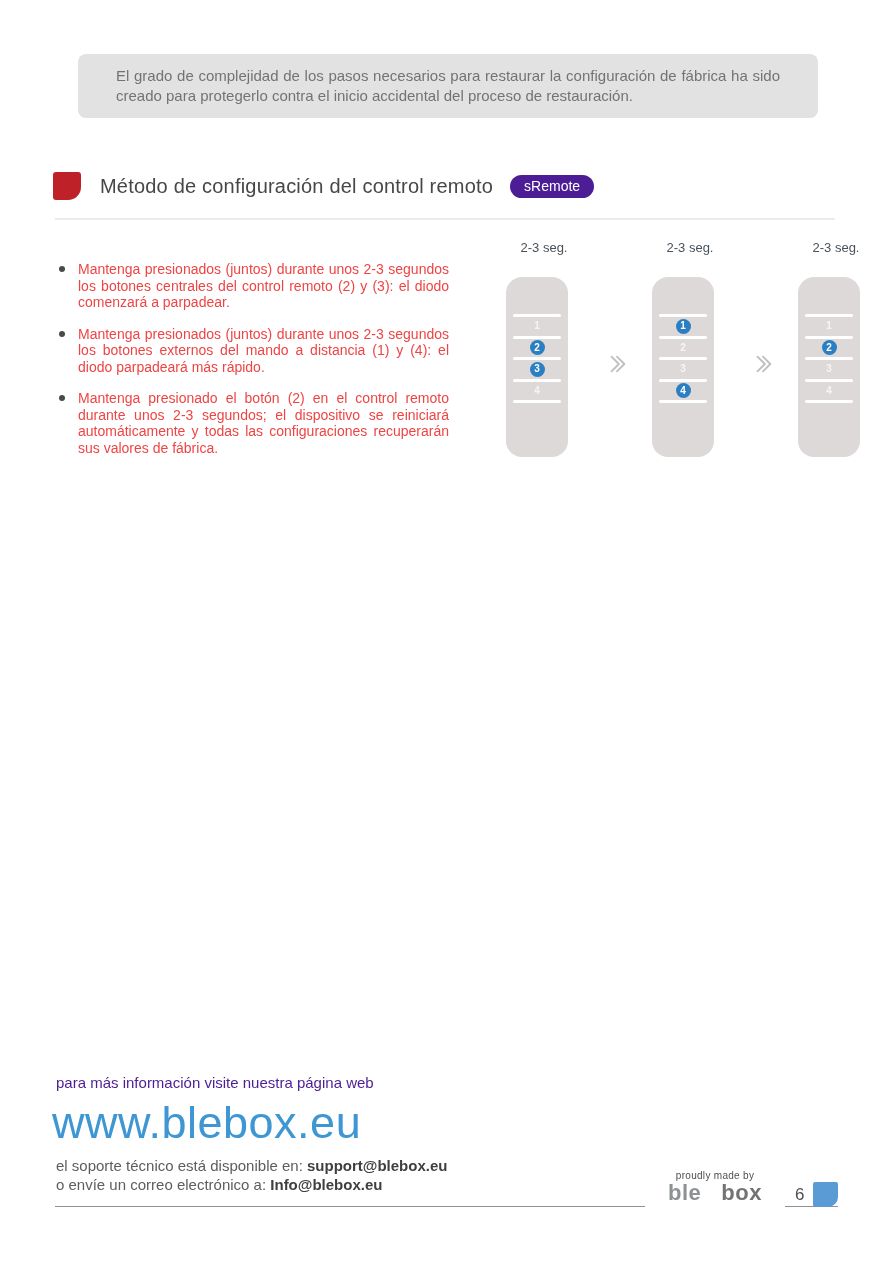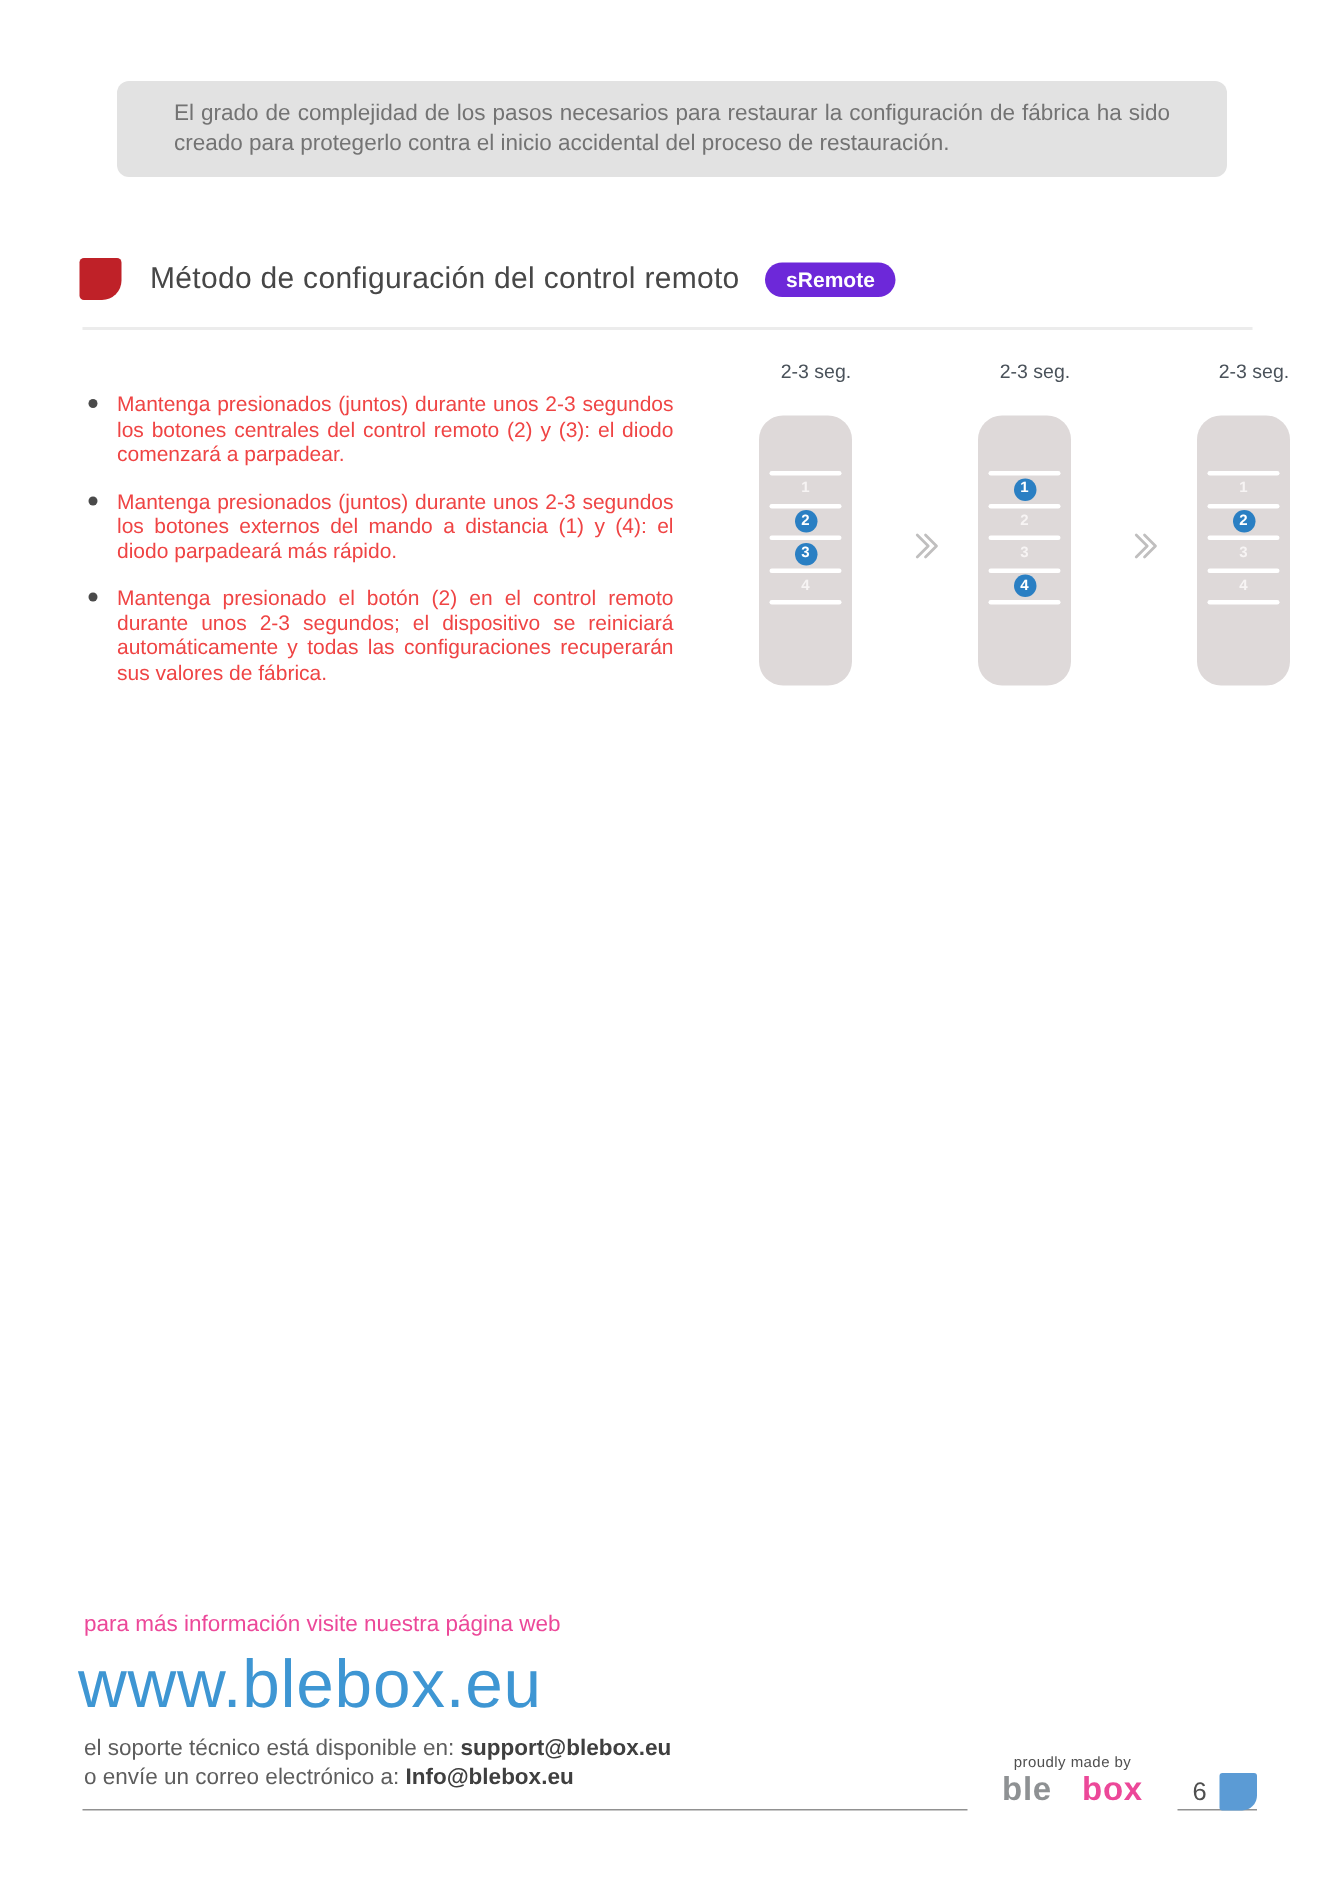--- a/index.html
+++ b/index.html
@@ -15,21 +15,21 @@
     position:absolute; left:78px; top:54px; width:740px; height:64px;
     background:#e2e2e2; border-radius:8px; padding:12px 38px;
     font-size:15px; line-height:20px; color:#737373; text-align:justify;
   }
 
   
   .section-header { position:absolute; left:53px; top:172px; display:flex; align-items:center; }
   .red-square { width:28px; height:28px; background:#bf2128; border-radius:3px 3px 13px 3px; flex:0 0 auto; }
   .section-title { margin-left:19px; font-size:20px; color:#474747; letter-spacing:0.2px; white-space:nowrap; }
   .badge {
-    margin-left:17px; background:#6d28d9; color:#ffffff; font-size:14px; font-weight:bold;
+    margin-left:17px; background:#4c1d95; color:#ffffff; font-size:14px; font-weight:normal;
     padding:4px 14px 5px; border-radius:13px; line-height:1; white-space:nowrap;
   }
   .divider { position:absolute; left:55px; top:218px; width:780px; height:2px; background:#ececec; }
 
   
   .bullets { position:absolute; left:55px; top:261px; width:394px; list-style:none; }
   .bullets li { position:relative; padding-left:23px; margin-bottom:15px; font-size:14px; line-height:16.5px; text-align:justify; color:#ef4444; }
   .dot { position:absolute; left:4px; top:5px; width:6px; height:6px; border-radius:50%; background:#4a4a4a; }
 
   
@@ -42,33 +42,33 @@
   .r-row { height:18.5px; display:flex; align-items:center; justify-content:center; }
   .r-num {
     min-width:15px; height:15px; display:flex; align-items:center; justify-content:center;
     font-size:10px; font-weight:bold; color:#f7f4f4; line-height:1; border-radius:50%;
   }
   .r-num.active { background:#2a7fc3; color:#ffffff; width:15px; }
   .chevron-gap { width:70px; flex:0 0 auto; display:flex; justify-content:center; padding-top:113px; }
   .chevron-gap svg { display:block; }
 
   
-  .footer-info { position:absolute; left:56px; top:1074px; font-size:15px; color:#ec4899; }
+  .footer-info { position:absolute; left:56px; top:1074px; font-size:15px; color:#4c1d95; }
   .footer-site { position:absolute; left:52px; top:1097px; font-size:45px; color:#3e96d3; letter-spacing:0.5px; }
   .footer-emails { position:absolute; left:56px; top:1156px; font-size:15px; line-height:19px; color:#5d5d5d; }
   .footer-emails b { color:#3f3f3f; }
   .footer-line { position:absolute; left:55px; top:1206px; width:783px; height:1px; background:#919191; }
   .made-by-block {
     position:absolute; left:645px; top:1170px; width:140px; height:40px;
     background:#ffffff; text-align:center; z-index:2;
   }
   .made-by { font-size:10px; color:#4f4f4f; letter-spacing:0.3px; }
   .logo { font-size:22px; font-weight:bold; letter-spacing:0.5px; line-height:1.1; }
   .logo .ble { color:#8e9193; }
-  .logo .box { color:#ec4899;margin-left:20px; }
+  .logo .box { color:#737373;margin-left:20px; }
   .page-number { position:absolute; left:795px; top:1185px; font-size:17px; color:#4f4f4f; z-index:2; }
   .page-marker { position:absolute; left:813px; top:1182px; width:25px; height:25px; background:#5b9bd5; border-radius:2px 2px 10px 2px; z-index:2; }
 </style>
 </head>
 <body>
 
 <div class="page">
 
   <div class="note-box">El grado de complejidad de los pasos necesarios para restaurar la configuración de fábrica ha sido creado para protegerlo contra el inicio accidental del proceso de restauración.</div>
 

